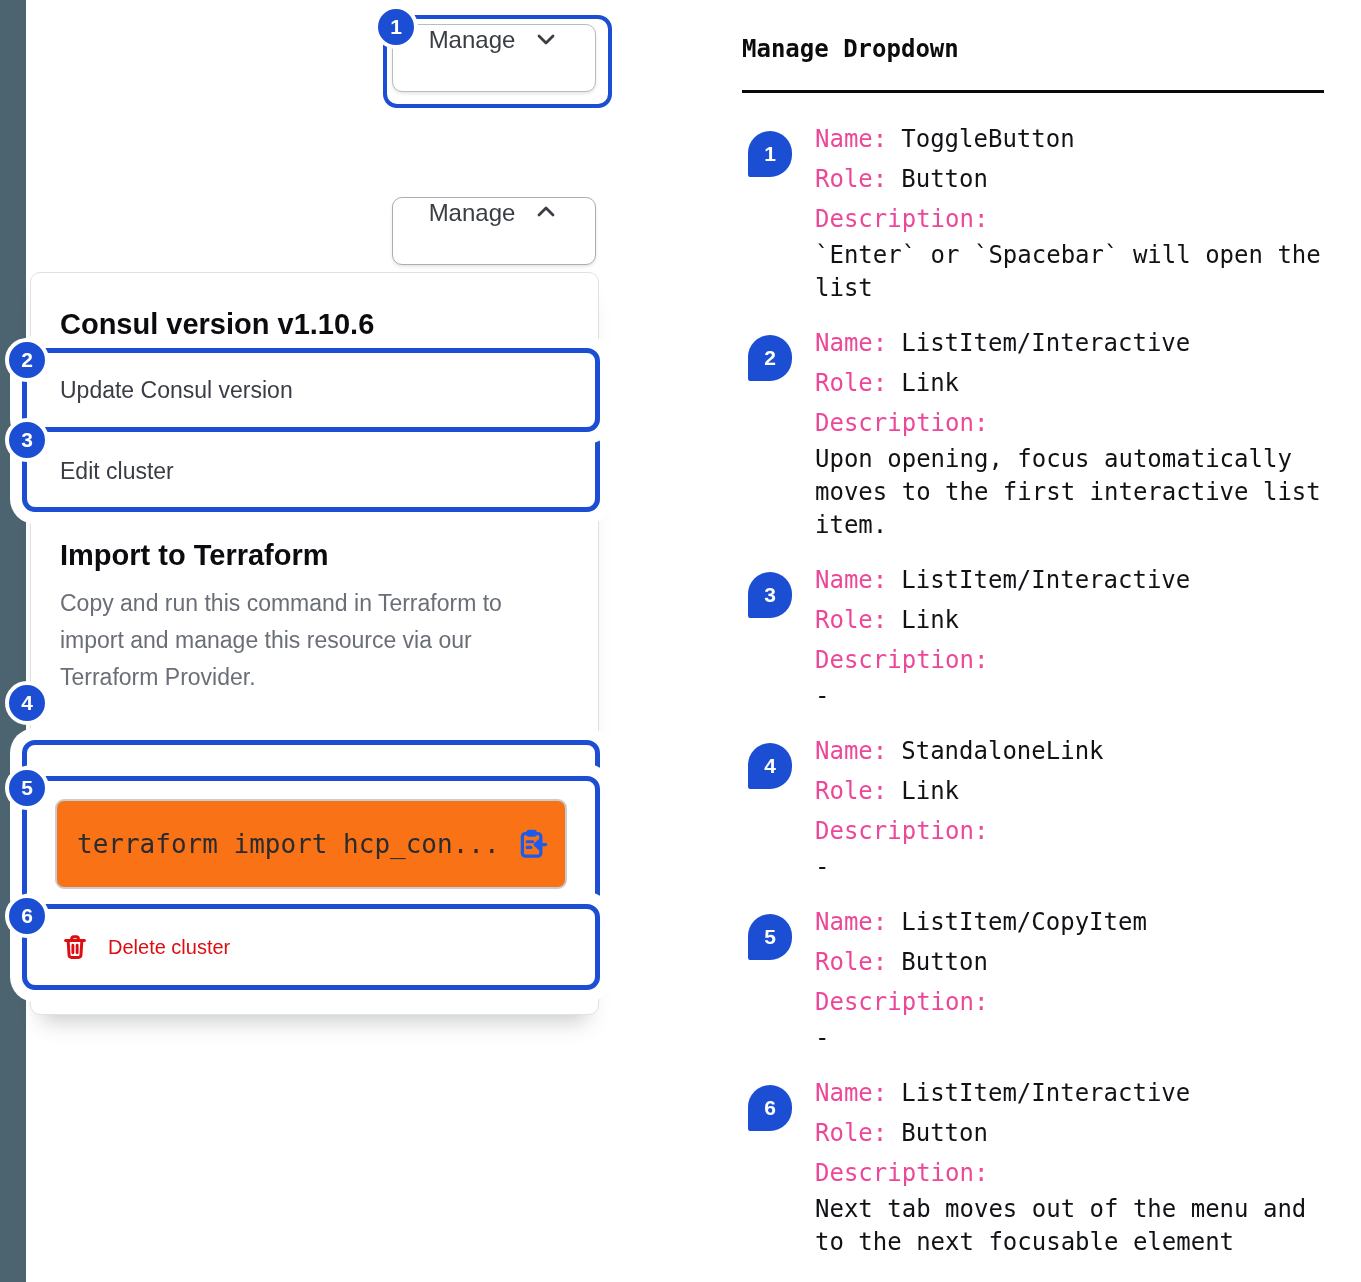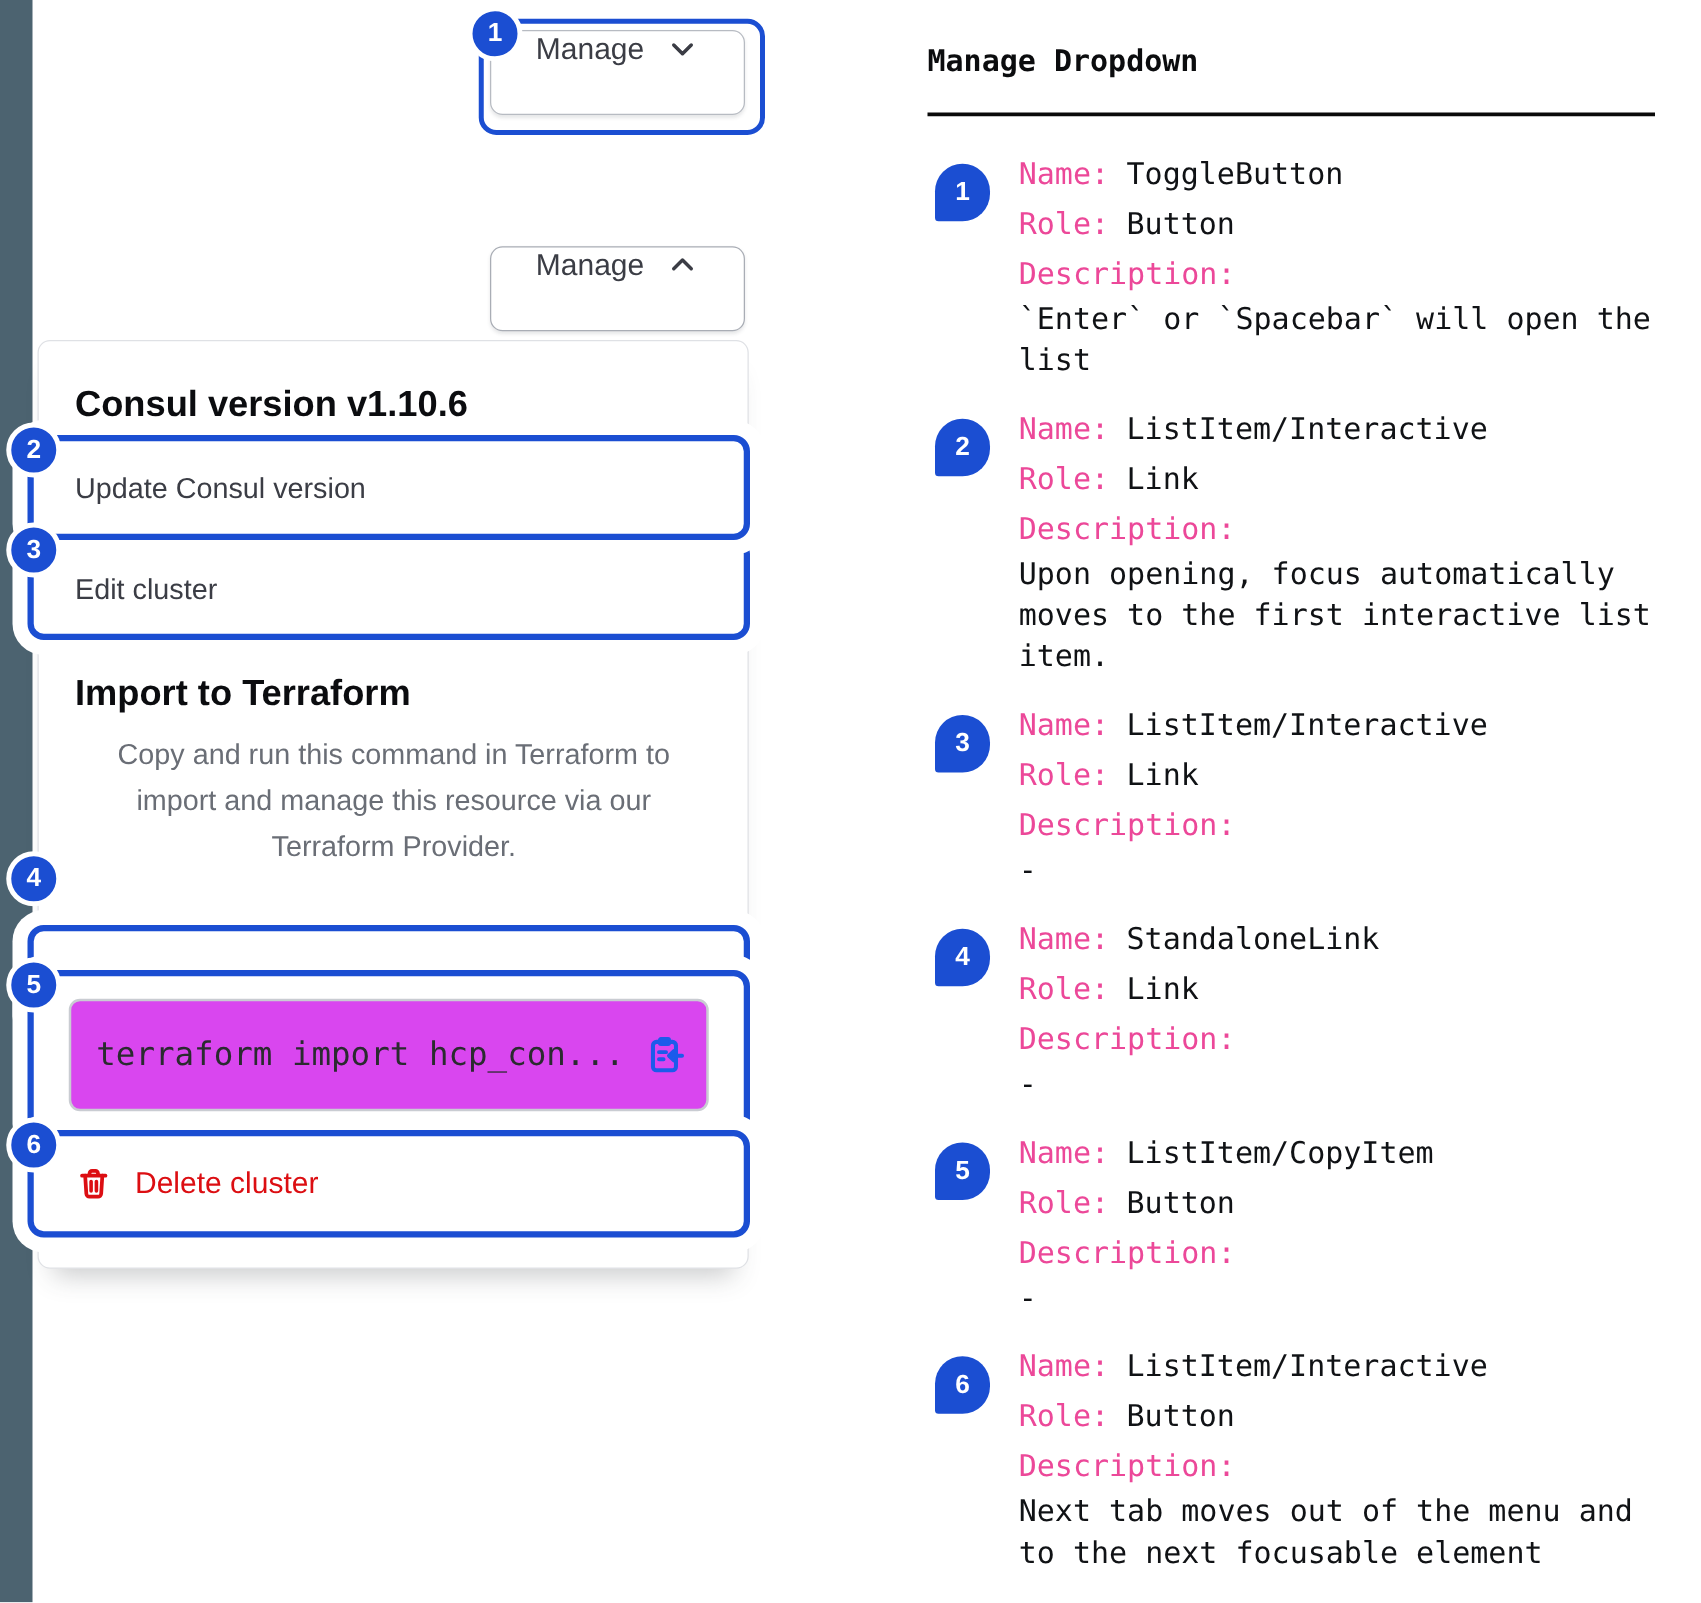--- a/index.html
+++ b/index.html
@@ -31,42 +31,42 @@
   .panel{
     position:absolute;left:30px;top:272px;width:567px;height:741px;
     background:#fff;border:1px solid #dfe1e5;border-radius:10px;
     box-shadow:0 18px 20px -12px rgba(60,63,70,.28);
   }
   .section-label{position:absolute;left:60px;font-size:29px;font-weight:700;color:#0b0c0f;}
   .lbl-version{top:308px;}
   .lbl-import{top:539px;}
   .import-desc{
     position:absolute;left:60px;top:585px;width:510px;
-    font-size:23px;line-height:37px;color:#6a6e76;text-align:center;
+    font-size:23px;line-height:37px;color:#6a6e76;
   }
 
   
   .anno-box{
     position:absolute;left:22px;width:578px;background:#fff;
     border:5px solid #1b4ed2;border-radius:13px;
     box-shadow:0 0 0 12px #fff;
     display:flex;align-items:center;box-sizing:border-box;
   }
   .box-2{top:348px;height:84px;}
   .box-3{top:430px;height:82px;}
   .box-4{top:692px;height:85px;margin-top:48px;}
   .box-5{top:776px;height:136px;}
   .box-6{top:904px;height:86px;}
   .menu-item-label{padding-left:33px;font-size:23px;color:#3b3d45;}
   .docs-row{display:flex;align-items:center;gap:15px;padding-left:33px;color:#1c5beb;font-size:24px;font-weight:500;}
-  .delete-row{display:flex;align-items:center;gap:18px;padding-left:33px;color:#dc0e12;font-size:24px;font-weight:500;}
+  .delete-row{display:flex;align-items:center;gap:18px;padding-left:33px;color:#dc0e12;font-size:20px;font-weight:500;}
 
   .code-field{
     margin-left:28px;width:512px;height:90px;box-sizing:border-box;
-    border:2px solid #c9ccd2;border-radius:9px;background:#d946ef;
+    border:2px solid #c9ccd2;border-radius:9px;background:#f97316;
     display:flex;align-items:center;justify-content:space-between;
     padding:0 16px 0 20px;
   }
   .code-text{font-family:"DejaVu Sans Mono",monospace;font-size:26px;color:#2a2b2f;white-space:nowrap;}
 
   
   .badge{
     position:absolute;width:44px;height:44px;border-radius:50%;
     background:#1b4ed2;border:4px solid #fff;box-sizing:border-box;
     display:flex;align-items:center;justify-content:center;

